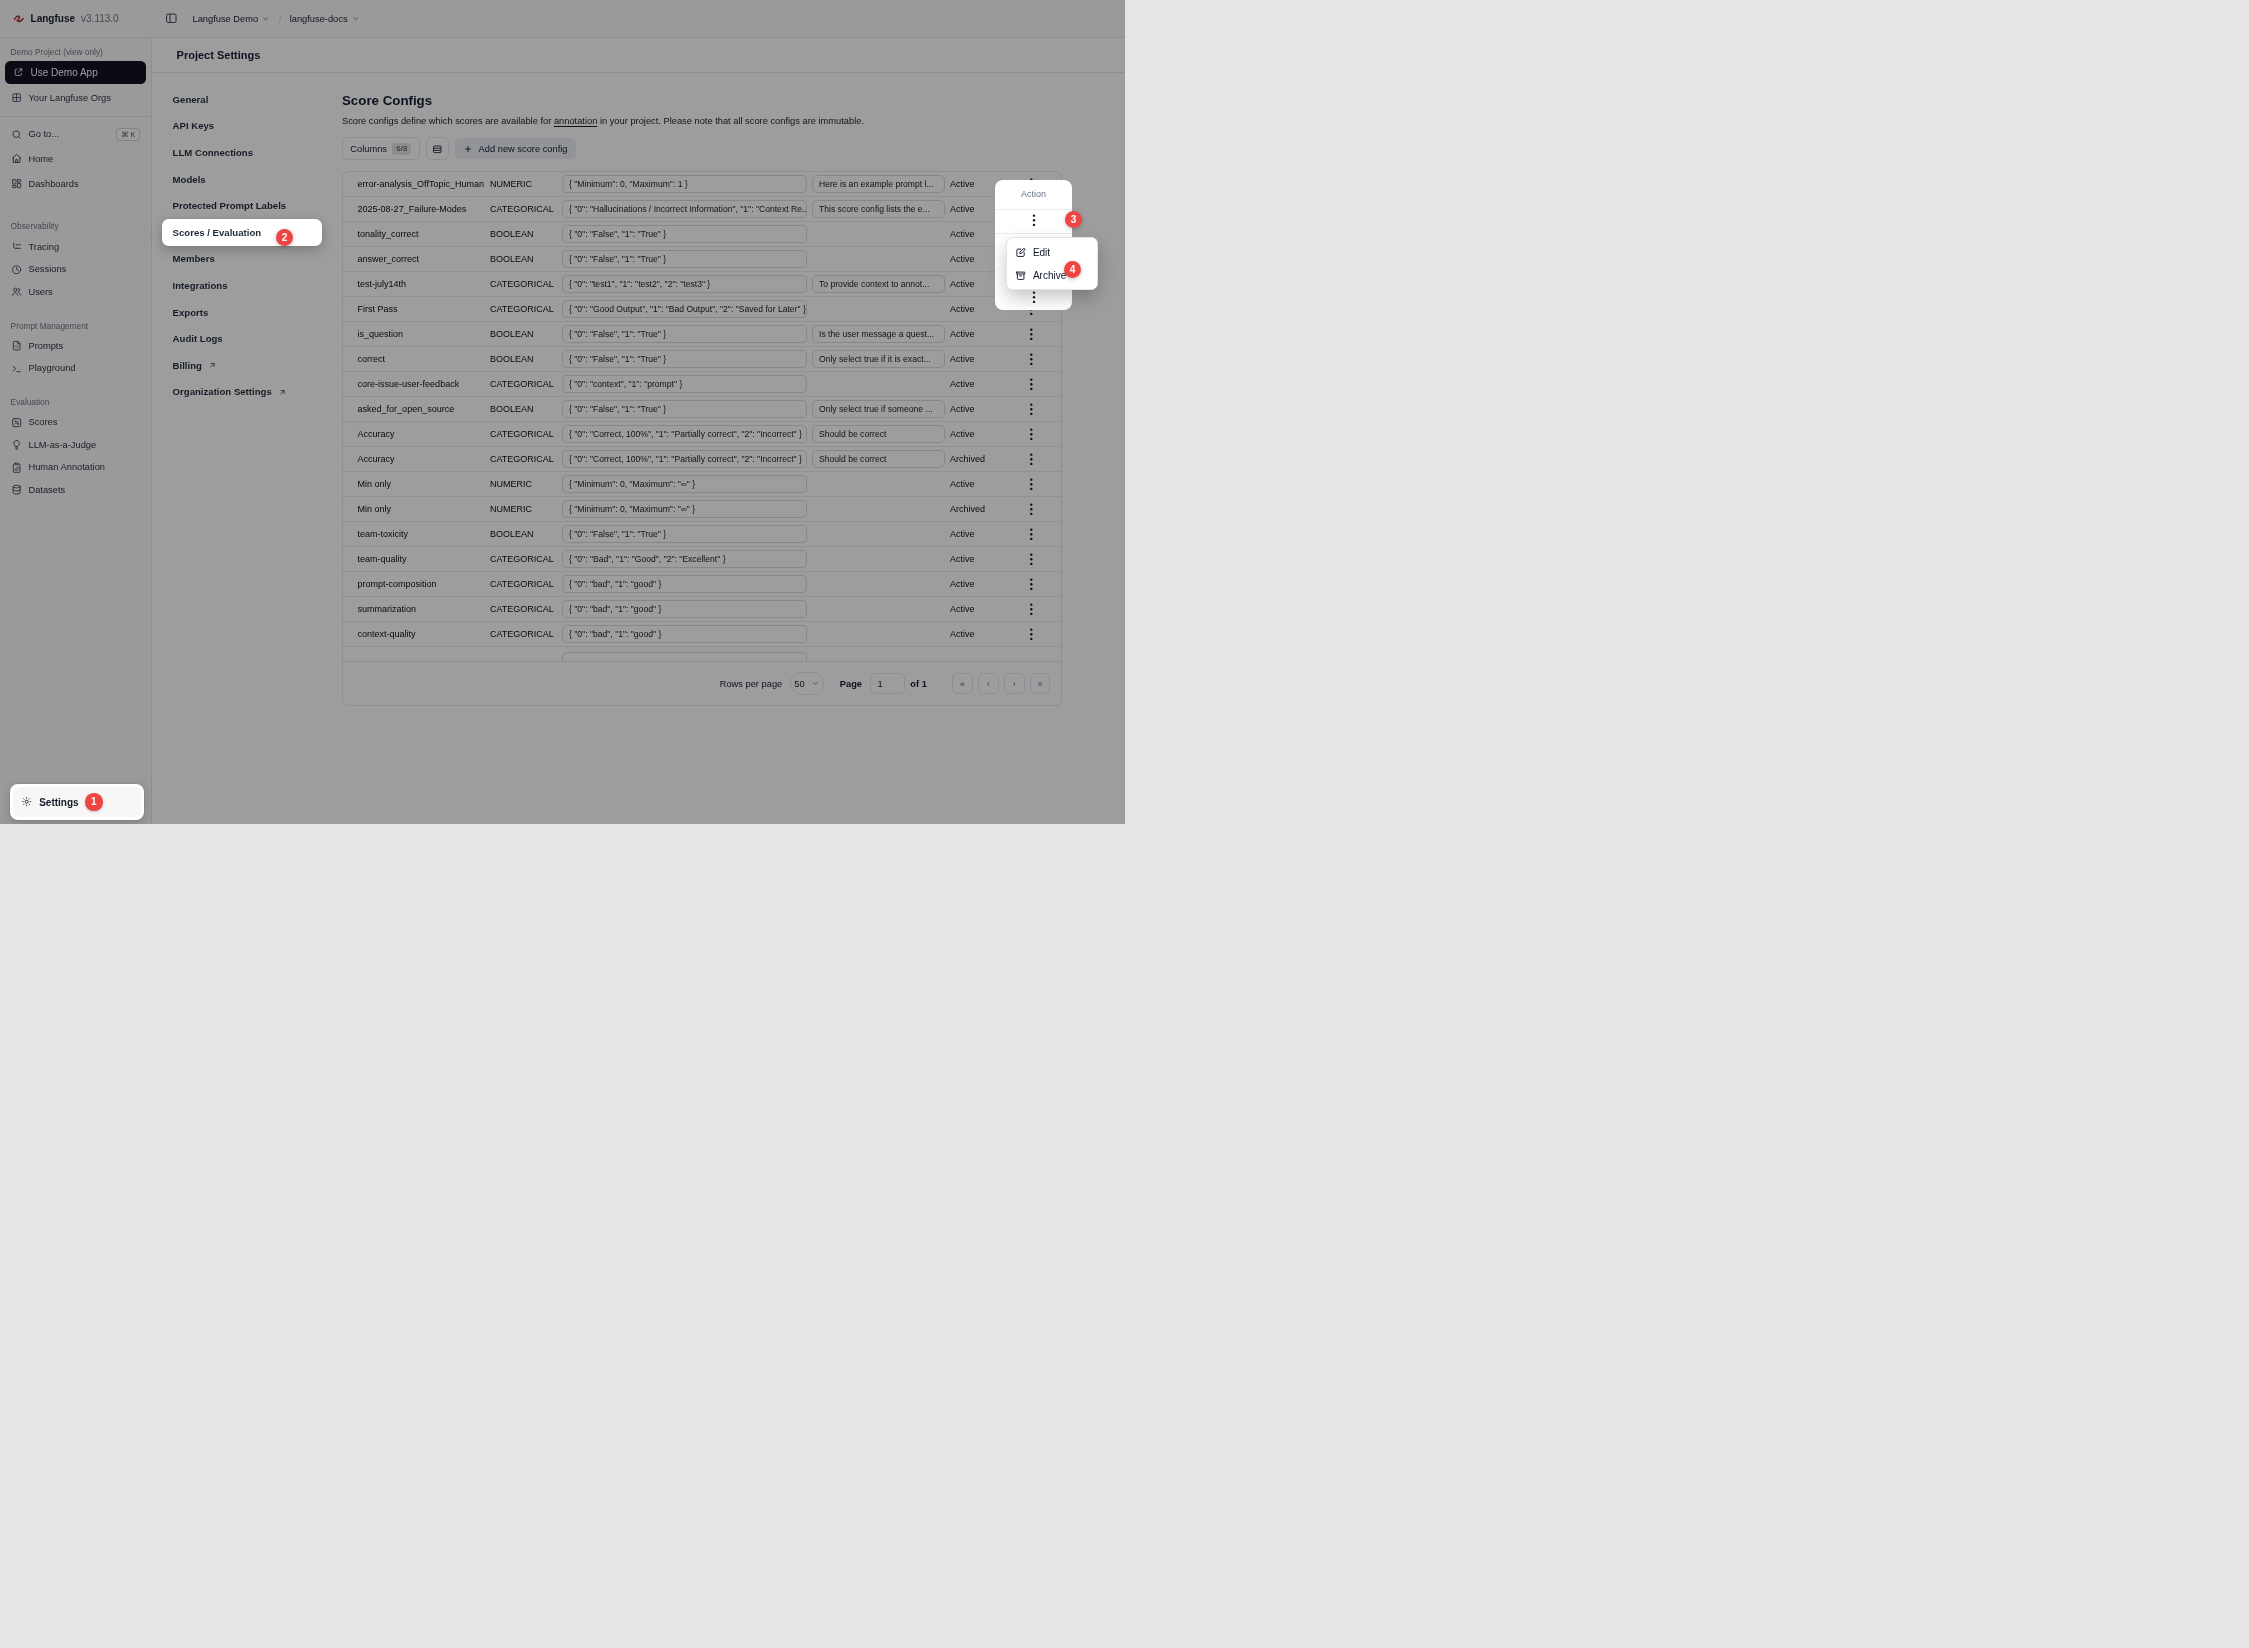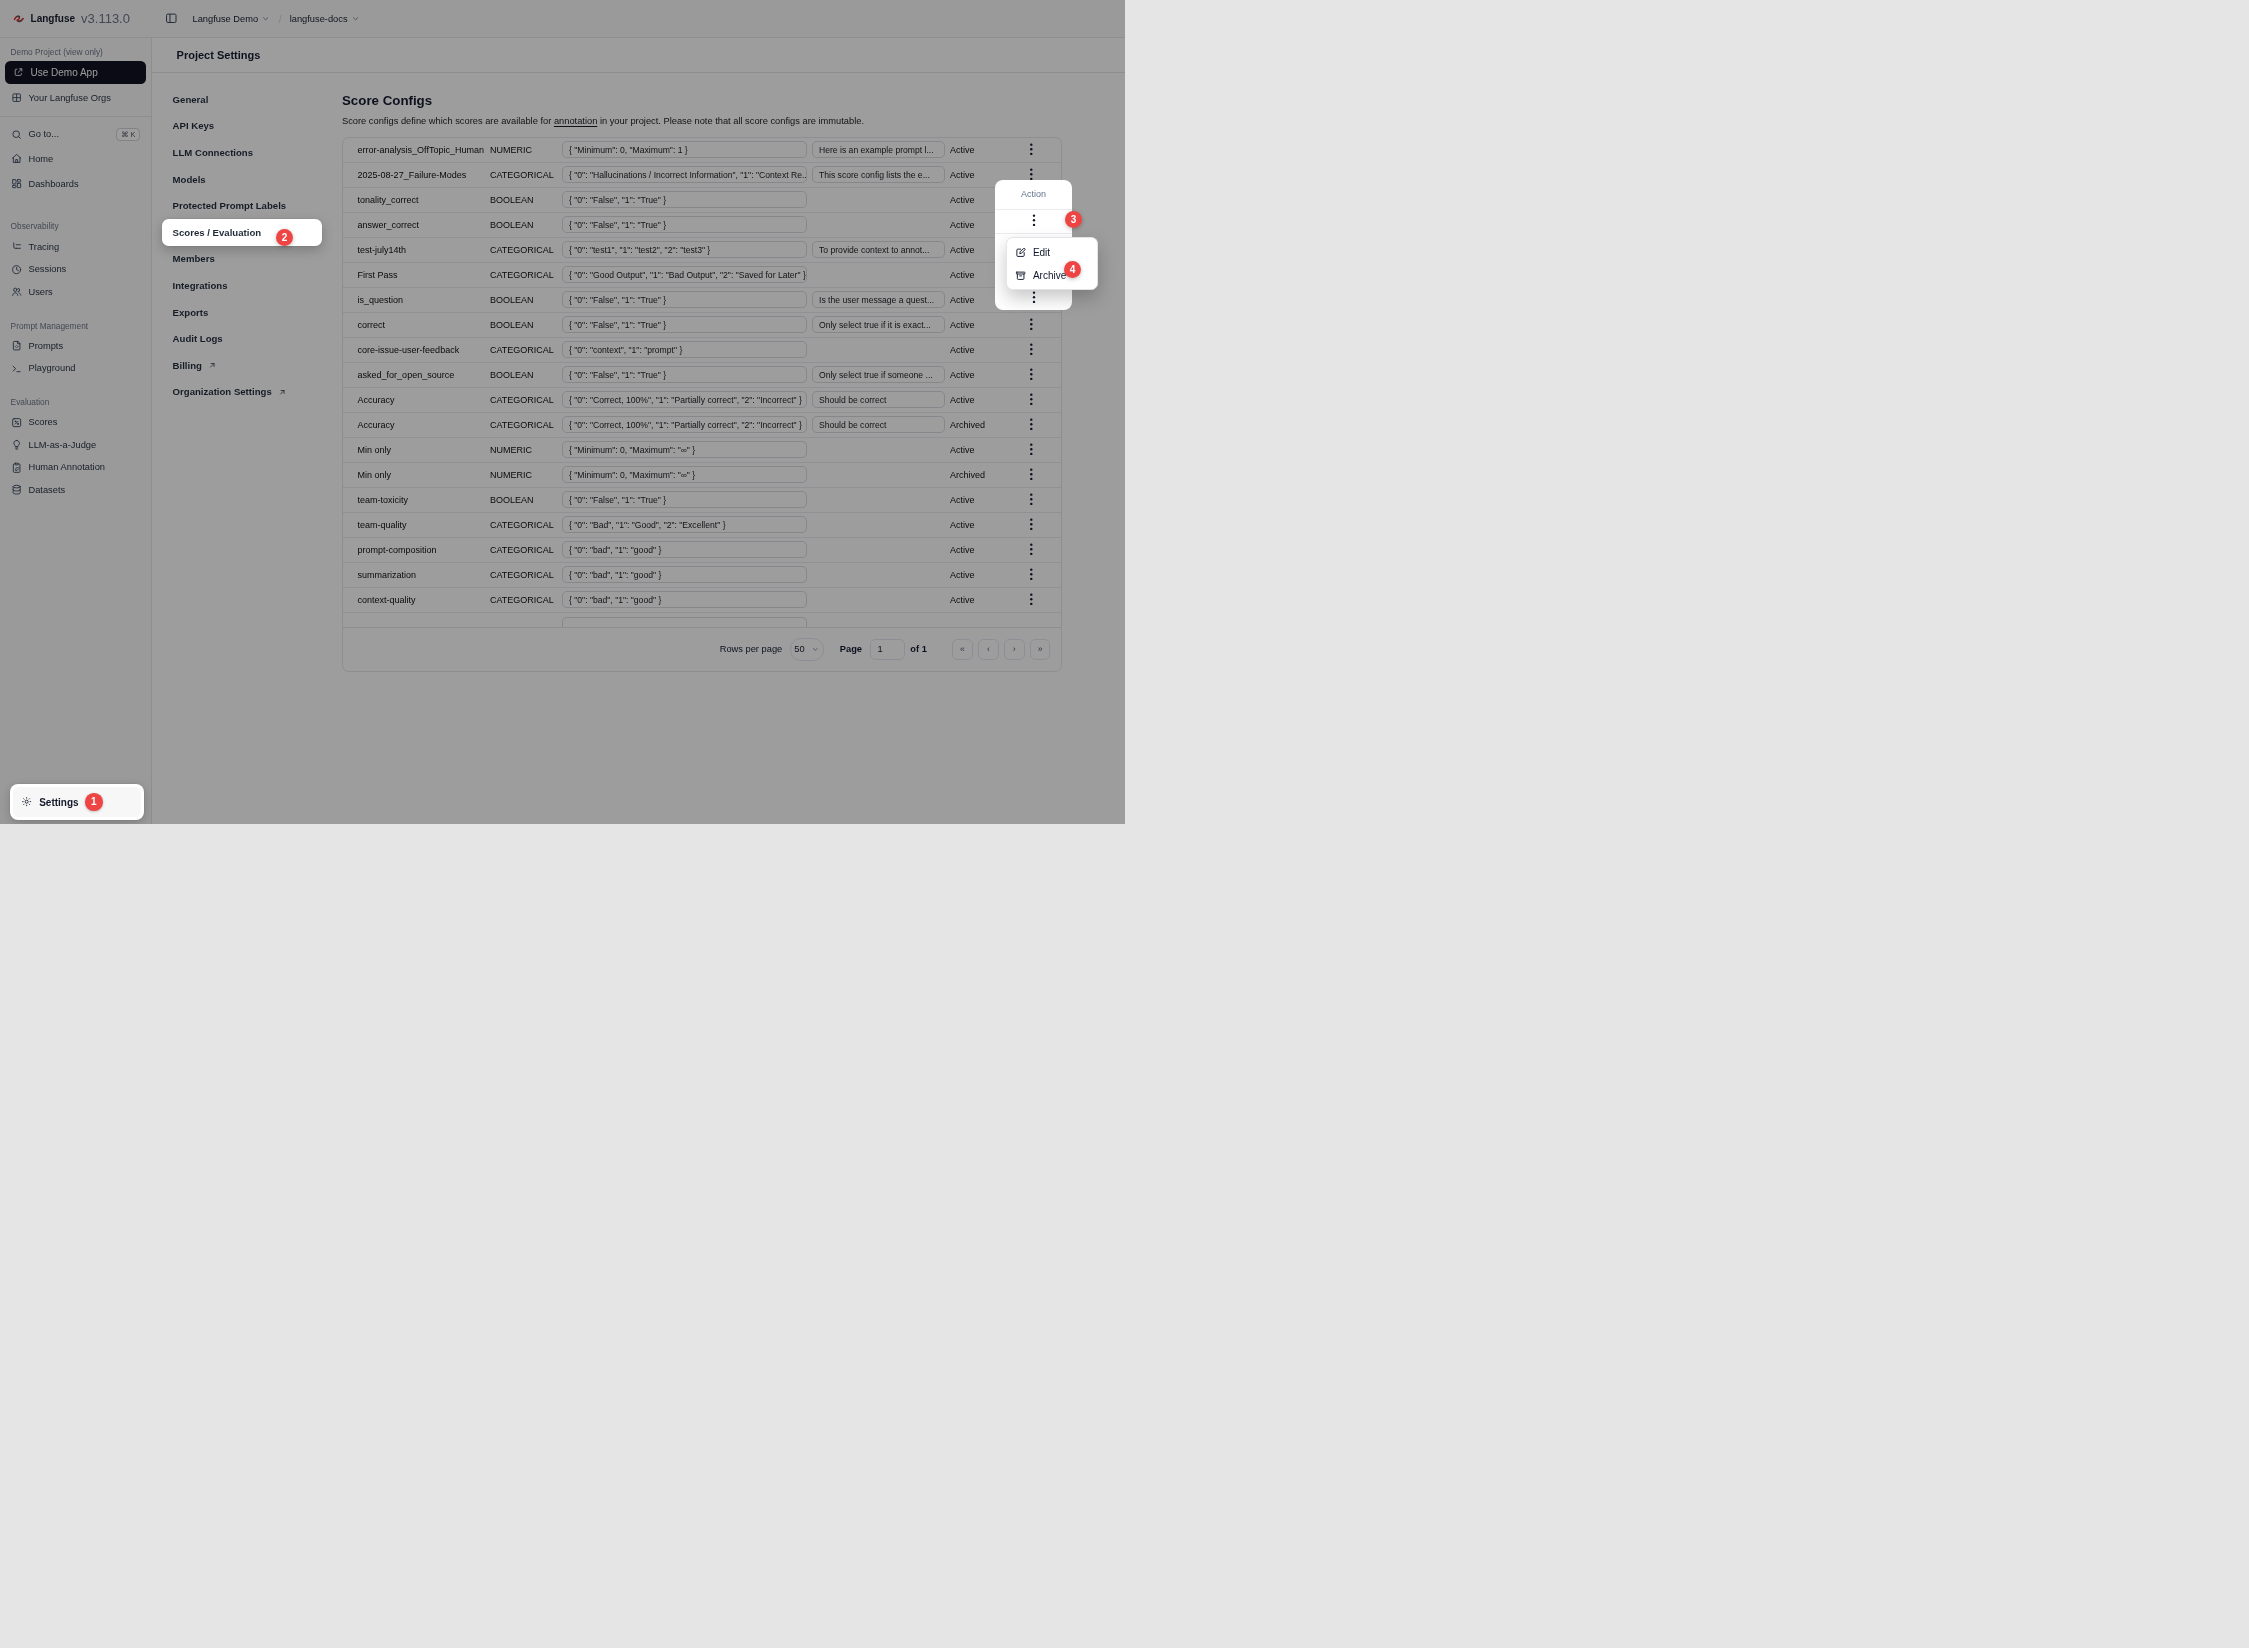--- a/index.html
+++ b/index.html
@@ -3,21 +3,21 @@
 <meta charset="utf-8">
 <style>
   html,body{margin:0;padding:0;background:#e5e5e5;}
   .app{position:relative;width:1125px;height:824px;background:#fff;overflow:hidden;
        font-family:"Liberation Sans","DejaVu Sans",sans-serif;color:#0f172a;}
   
   .topbar{position:absolute;left:0;top:0;width:100%;height:38px;background:#fafafa;
           border-bottom:0.7px solid #e5e7eb;box-sizing:border-box;display:flex;}
   .topbar-left{width:152px;display:flex;align-items:center;padding-left:13.3px;box-sizing:border-box;flex:none;}
   .brand{font-weight:bold;font-size:10px;color:#111827;margin-left:5.3px;}
-  .version{font-size:13px;color:#6b7280;margin-left:6px;}
+  .version{font-size:10px;color:#6b7280;margin-left:6px;}
   .topbar-right{display:flex;align-items:center;padding-left:13.3px;}
   .crumb{font-size:9.3px;font-weight:500;color:#111827;display:flex;align-items:center;gap:3.3px;cursor:pointer;}
   .crumb svg{margin-top:0.7px;}
   .crumb-sep{color:#d1d5db;font-size:10.6px;margin:0 8px;font-weight:300;}
   .panel-btn{display:flex;align-items:center;margin-right:14.6px;cursor:pointer;}
   
   .sidebar{position:absolute;left:0;top:38px;width:152px;bottom:0;background:#fafafa;
            border-right:0.7px solid #e5e7eb;box-sizing:border-box;padding:9.3px 5.3px 0 5.3px;}
   .side-label{font-size:8.3px;color:#6b7280;padding:0 5.3px;margin:0 0 4px 0;}
   .demo-btn{display:flex;align-items:center;gap:6.6px;background:#0b0d1a;color:#f8fafc;border-radius:5.3px;
@@ -369,20 +369,38 @@
           </svg>
         </span>
       </div>
     </div>
 
   <div class="main">
     <h2>Score Configs</h2>
     <div class="desc">
       <span>Score configs define which scores are available for </span><span class="ul">annotation</span><span> in your project. Please note that all score configs are immutable.</span>
     </div>
+    <div class="toolbar">
+      <div class="btn-outline">
+        <span>Columns</span>
+        <span class="mini-badge">6/8</span>
+      </div>
+      <div class="btn-icon">
+        <svg width="10.6" height="10.6" viewBox="0 0 24 24" fill="none" stroke="#0f172a" stroke-width="1.9">
+          <rect x="3.5" y="4.5" width="17" height="15" rx="2"></rect>
+            <path d="M3.5 9.5h17M3.5 14.5h17"></path>
+        </svg>
+      </div>
+      <button class="btn-secondary">
+        <svg width="10" height="10" viewBox="0 0 24 24" fill="none" stroke="#0f172a" stroke-width="2.1">
+            <path d="M12 5v14M5 12h14"></path>
+          </svg>
+        <span>Add new score config</span>
+      </button>
+    </div>
 
     <div class="card">
       <div id="table-body">
           <div class="tgrid trow">
             <div class="c1">error-analysis_OffTopic_Human</div>
             <div>NUMERIC</div>
             <div>
               <div class="valbox">{ "Minimum": 0, "Maximum": 1 }</div>
             </div>
             <div>

